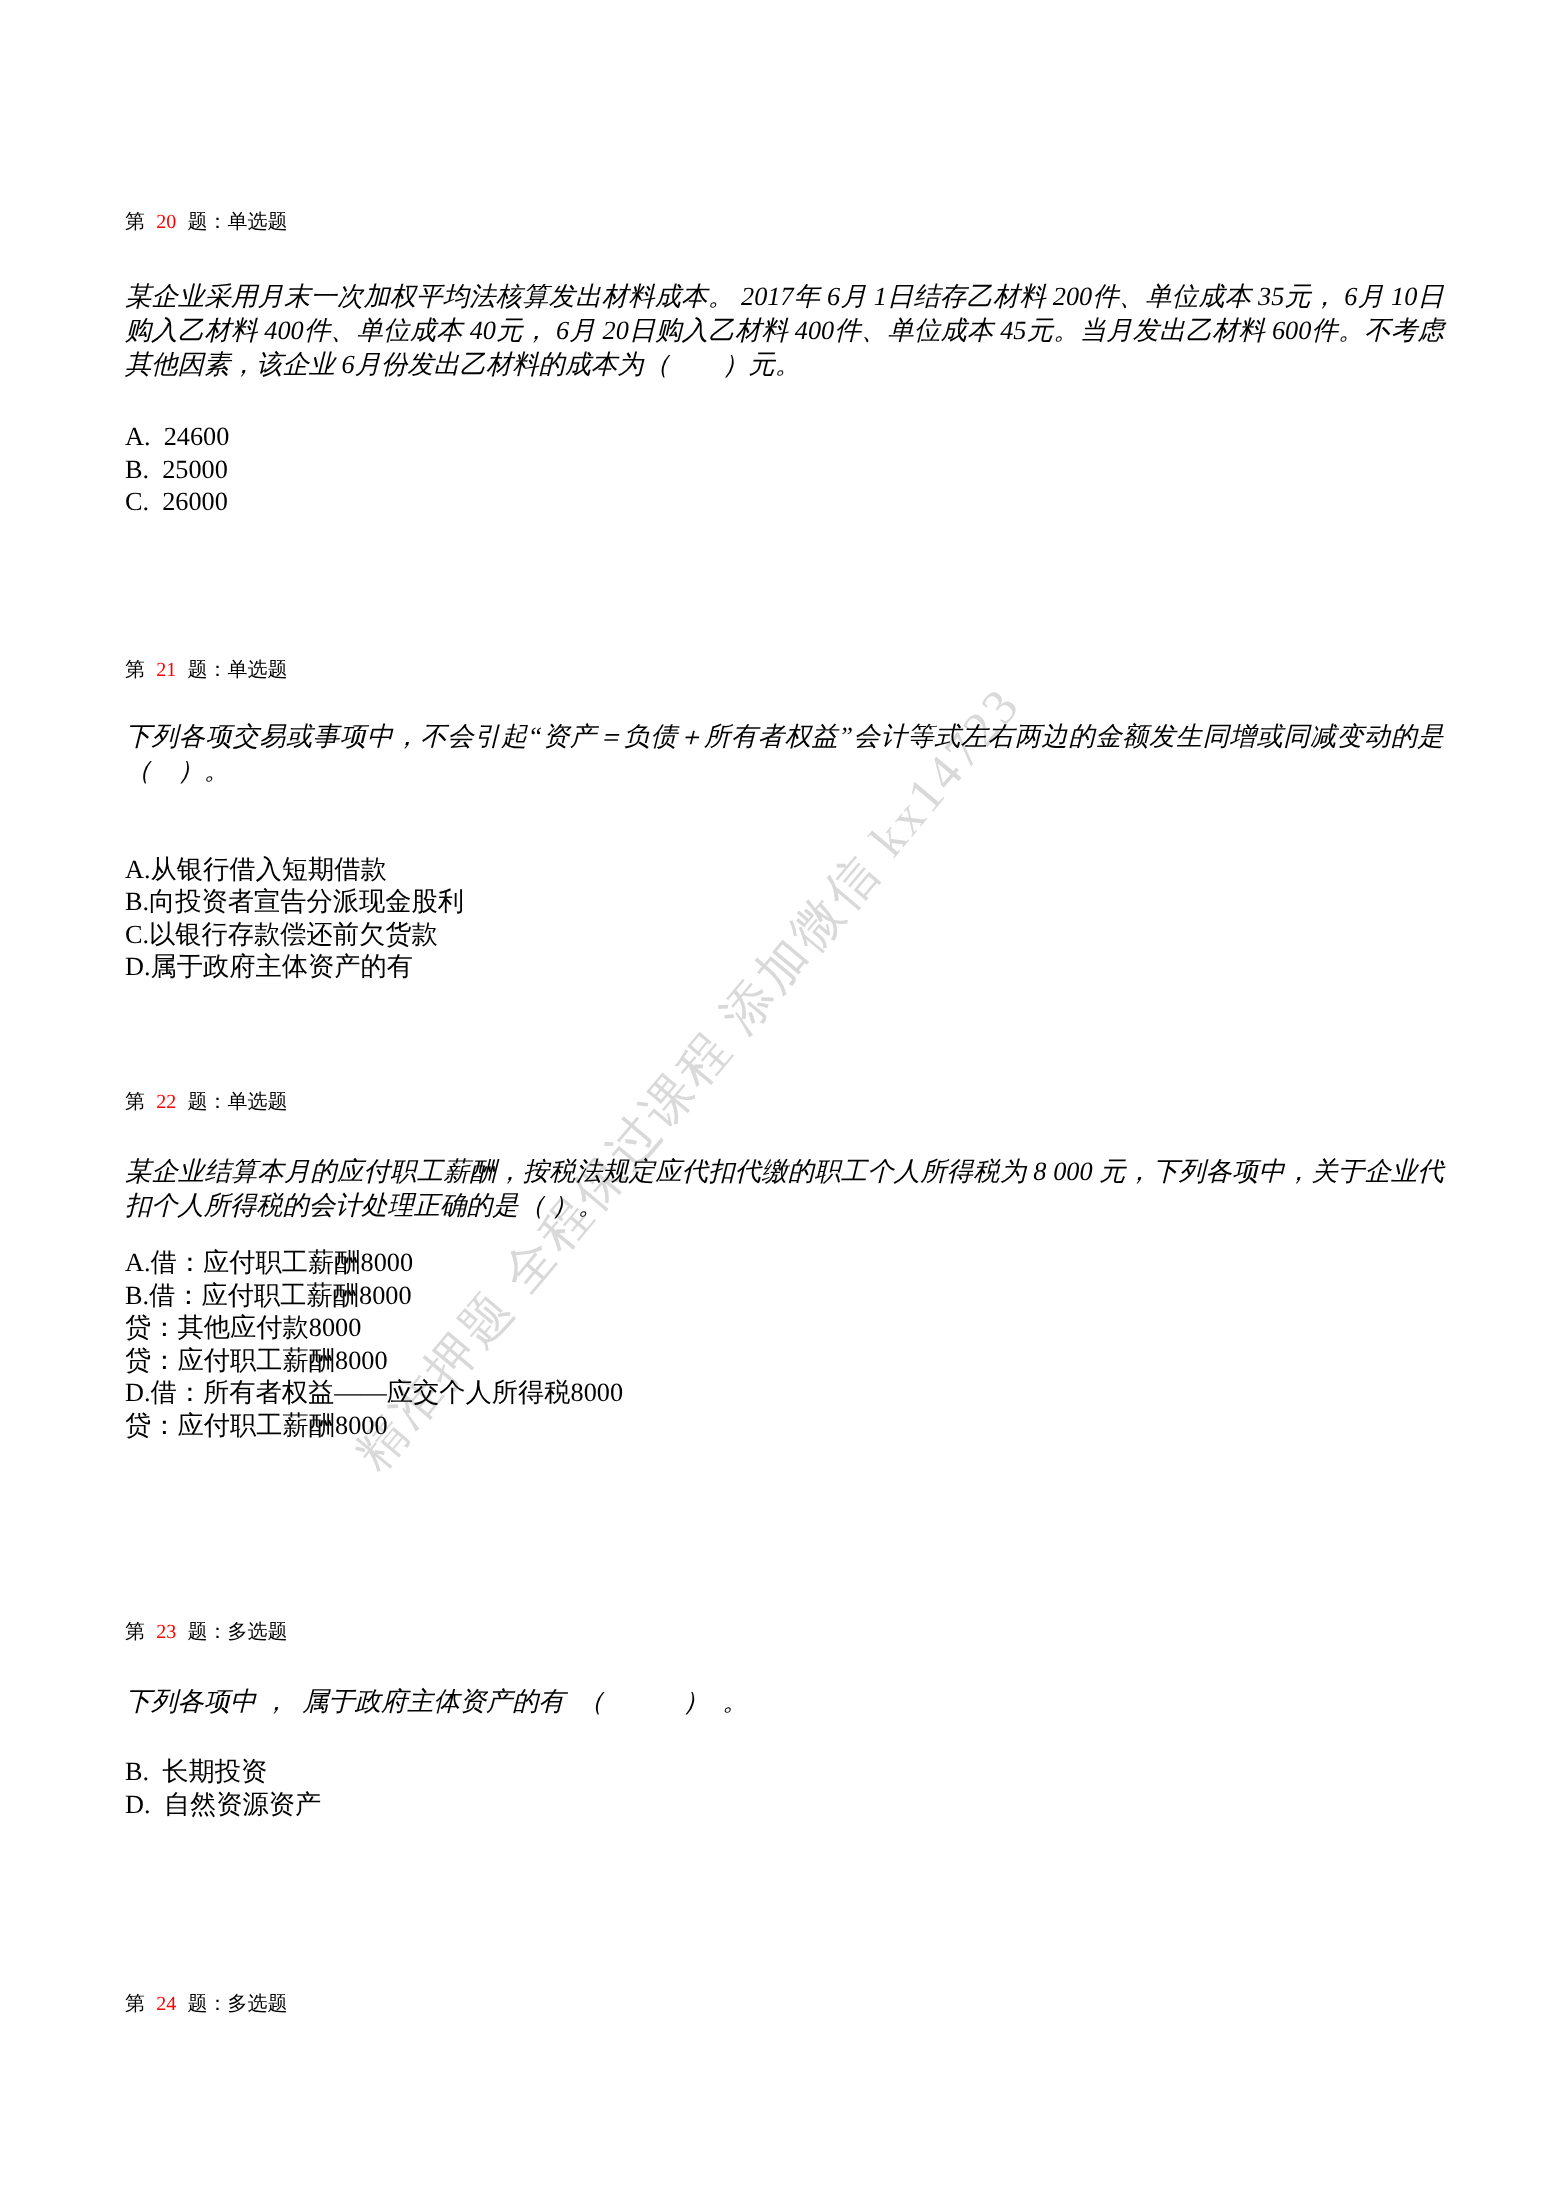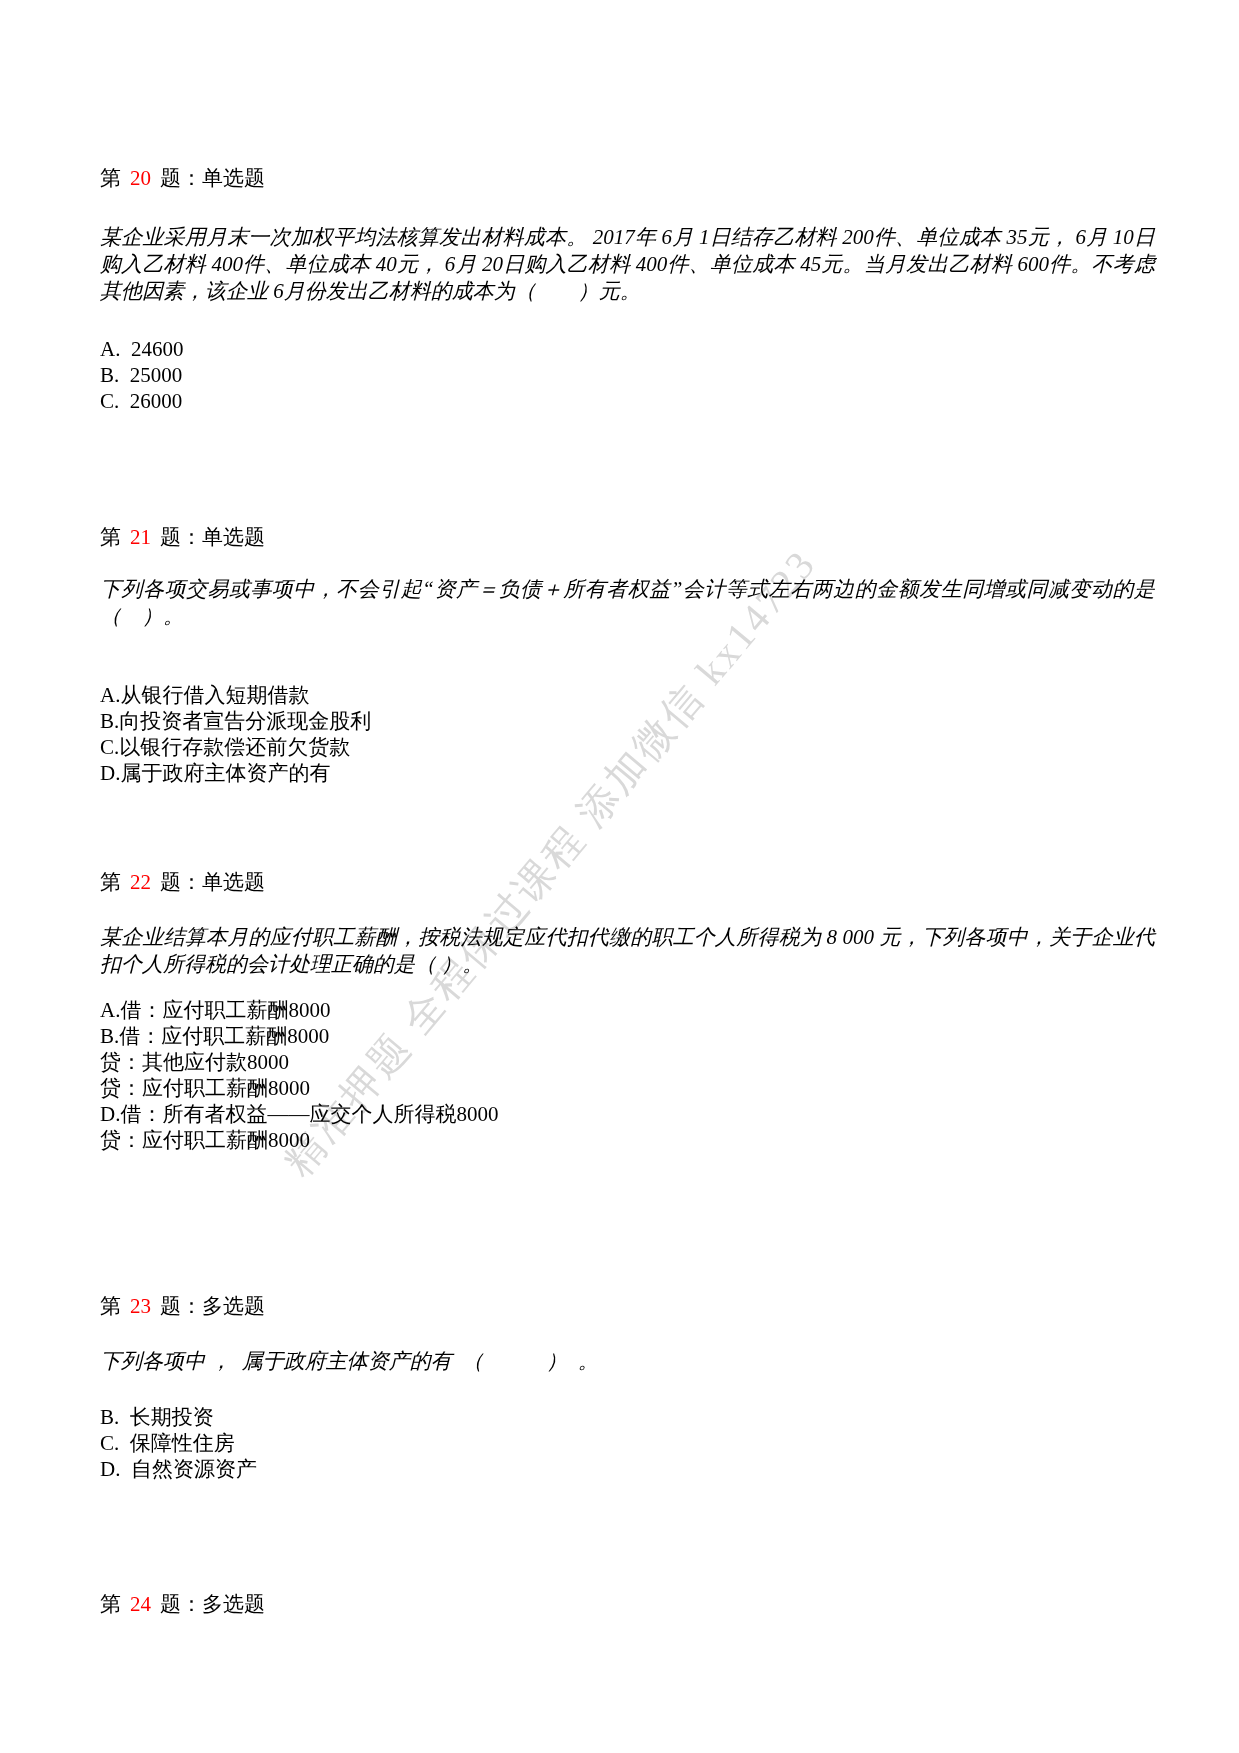--- a/index.html
+++ b/index.html
@@ -30,21 +30,21 @@
     z-index: 0;
     user-select: none;
   }
   .block {
     position: absolute;
     left: 100px;
     width: 1055px;
     z-index: 1;
   }
   .qheader {
-    font-size: 21px;
+    font-size: 16px;
     line-height: 26px;
     white-space: pre-wrap;
     font-family: Liberation Serif, serif;
   }
   .qnum {
     color: #ff0000;
     margin: 0 9px;
   }
   .qbody {
     font-size: 21px;
@@ -92,19 +92,18 @@
     <div class="opt">贷：其他应付款8000</div>
     <div class="opt">贷：应付职工薪酬8000</div>
     <div class="opt">D.借：所有者权益——应交个人所得税8000</div>
     <div class="opt">贷：应付职工薪酬8000</div>
   </div>
 
   <div class="block qheader" style="top:1293px"><span>第</span><span class="qnum">23</span><span>题：多选题</span></div>
   <p class="block qbody" style="top:1348px">下列各项中 ，  属于政府主体资产的有  （　　　）  。</p>
   <div class="block opts" style="top:1404px">
     <div class="opt">B.  长期投资</div>
-    <div class="opt">C.  保障性住房</div>
     <div class="opt">D.  自然资源资产</div>
   </div>
 
   <div class="block qheader" style="top:1591px"><span>第</span><span class="qnum">24</span><span>题：多选题</span></div>
 
 </div>
 
 </body></html>

